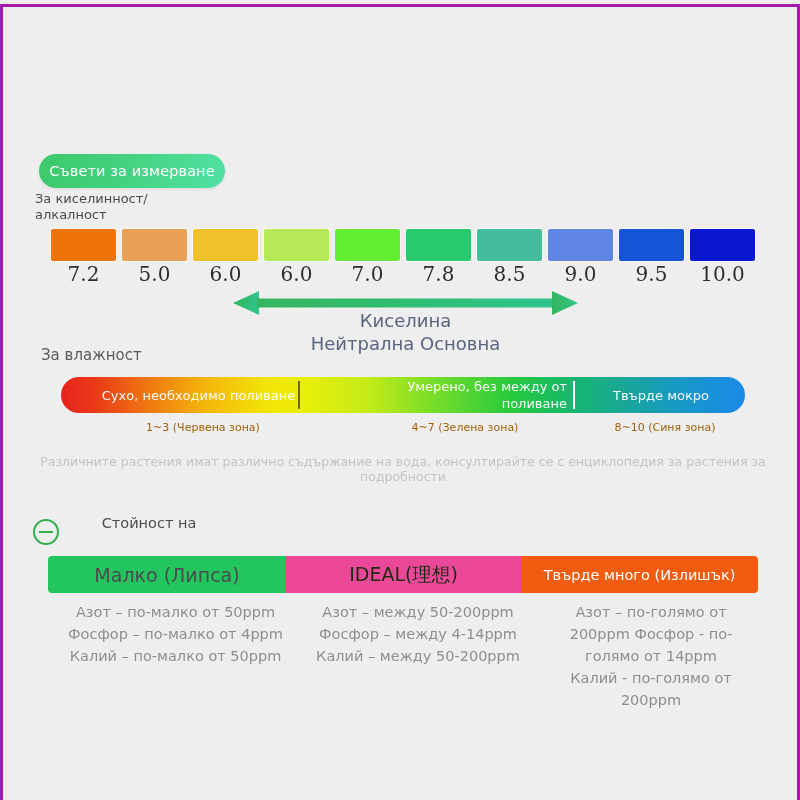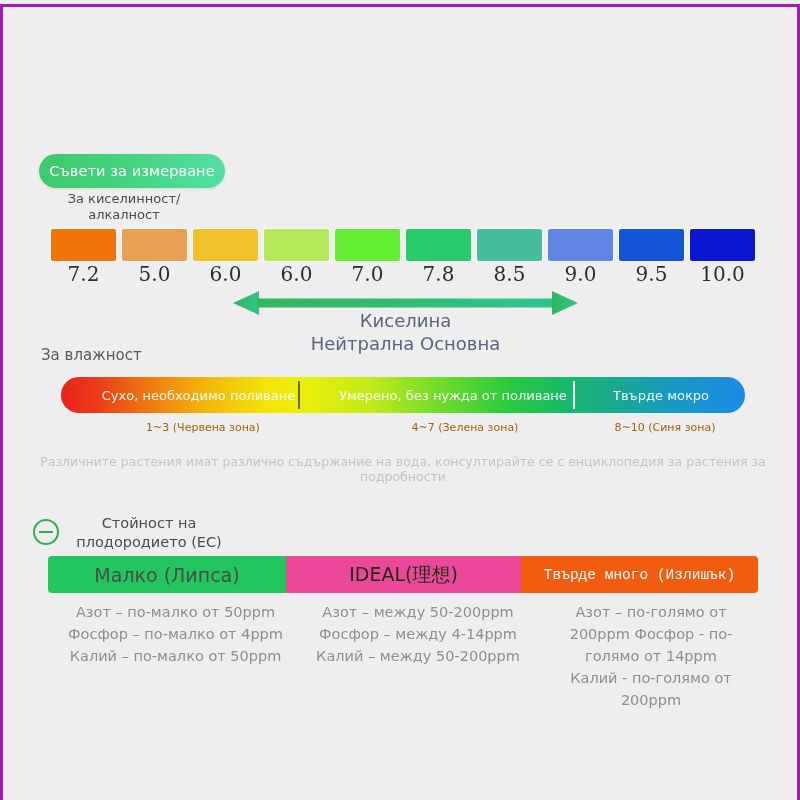--- a/index.html
+++ b/index.html
@@ -44,21 +44,20 @@
     letter-spacing: 0.1px;
     white-space: nowrap;
   }
 
   
   .ph-heading {
     position: absolute;
     left: 32px;
     top: 184px;
     width: 178px;
-    text-align: center;
     color: #4b4b4b;
     font-size: 13px;
     line-height: 16px;
   }
 
   
   .ph-strip {
     position: absolute;
     left: 48px;
     top: 222px;
@@ -319,45 +318,44 @@
   <div class="arrow-label">
     <div>Киселина</div>
     <div>Нейтрална Основна</div>
   </div>
 
   <div class="moist-heading">За влажност</div>
 
   <div class="moist-bar">
     <div class="moist-label" style="left:0; width:275px;">Сухо, необходимо поливане</div>
     <div class="moist-div" style="left:237px; background:#6b6b10;"></div>
-    <div class="moist-label" style="left:278px; width:228px;">Умерено, без нужда от поливане</div>
+    <div class="moist-label" style="left:278px; width:228px;">Умерено, без между от поливане</div>
     <div class="moist-div" style="left:512px; background:#ffffff;"></div>
     <div class="moist-label" style="left:516px; width:168px;">Твърде мокро</div>
   </div>
 
   <div class="moist-zones">
     <div class="moist-zone" style="width:284px;">1~3 (Червена зона)</div>
     <div class="moist-zone" style="width:240px;">4~7 (Зелена зона)</div>
     <div class="moist-zone" style="width:160px;">8~10 (Синя зона)</div>
   </div>
 
   <div class="moist-note">Различните растения имат различно съдържание на вода, консултирайте се с енциклопедия за растения за подробности</div>
 
   <div class="ec-icon">
     <div class="ec-icon-bar"></div>
   </div>
   <div class="ec-heading">
     <div>Стойност на</div>
-    <div>плодородието (EC)</div>
   </div>
 
   <div class="ec-bar">
     <div class="ec-seg" style="width:238px; background:#22c55e; color:#4b4b4b; font-size:19px;">Малко (Липса)</div>
     <div class="ec-seg" style="width:235px; background:#ec4899; color:#1b2b10; font-size:19px;">IDEAL(理想)</div>
-    <div class="ec-seg" style="width:237px; background:#f25c10; color:#ffffff; font-size:14.5px;font-family:Liberation Mono, monospace;">Твърде много (Излишък)</div>
+    <div class="ec-seg" style="width:237px; background:#f25c10; color:#ffffff; font-size:14.5px;">Твърде много (Излишък)</div>
   </div>
 
   <div class="ec-desc-row">
     <div class="ec-desc" id="ec-desc-0" style="width:255px;">
         <div>Азот – по-малко от 50ppm</div>
         <div>Фосфор – по-малко от 4ppm</div>
         <div>Калий – по-малко от 50ppm</div>
       </div>
     <div class="ec-desc" id="ec-desc-1" style="width:230px;">
         <div>Азот – между 50-200ppm</div>

